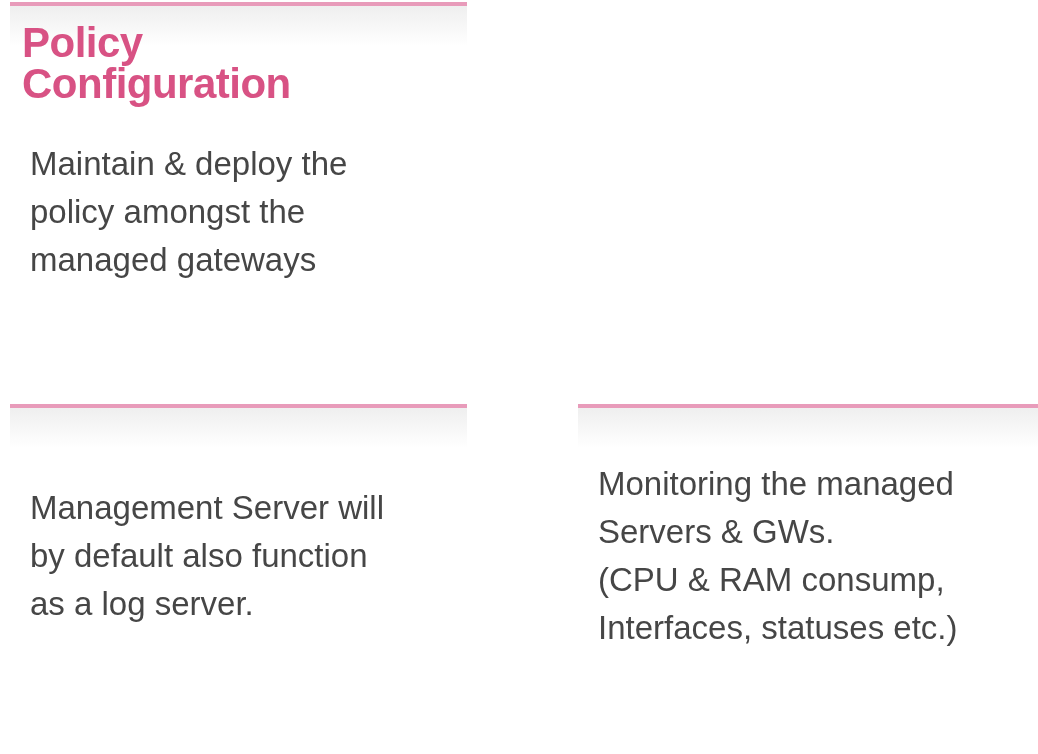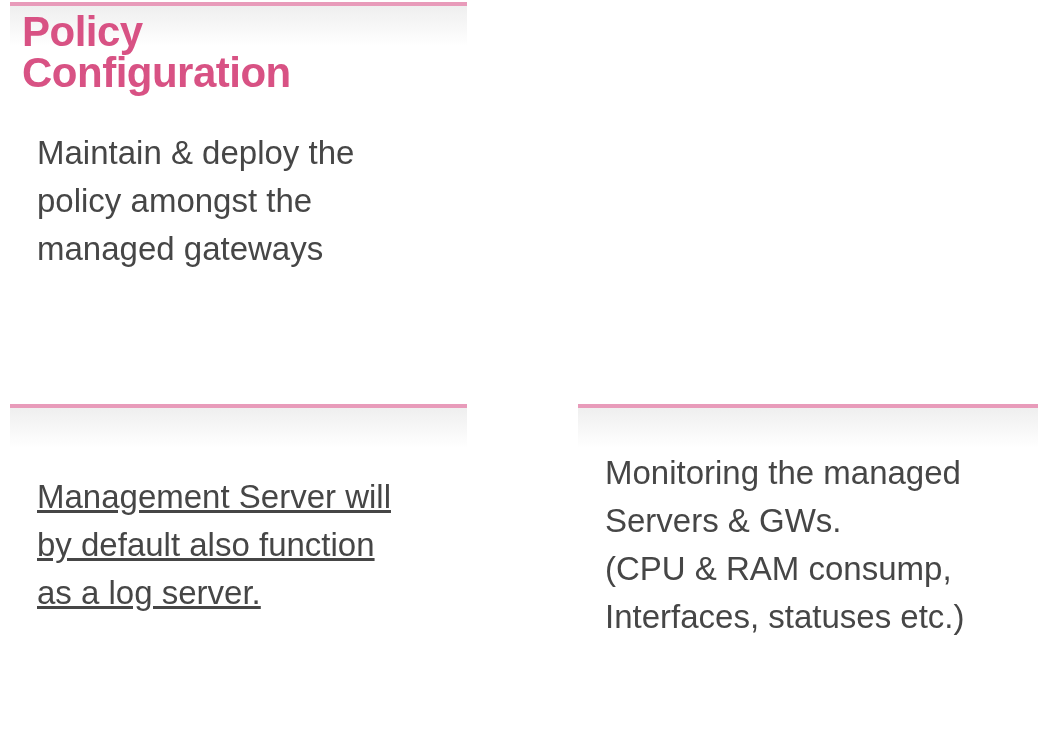--- a/index.html
+++ b/index.html
@@ -52,49 +52,49 @@
     background: linear-gradient(to bottom, #efefef 0%, #f6f6f6 45%, #ffffff 100%);
     pointer-events: none;
   }
 
   .panel-body {
     position: absolute;
     left: 0;
     top: 0;
     width: 100%;
     height: 100%;
-    padding: 9px 0 0 12px;
+    padding: 20px 0 0 12px;
     box-sizing: border-box;
   }
 
   .heading {
     margin: 0;
     color: #d85284;
     font-family: "Liberation Sans", sans-serif;
     font-weight: bold;
     font-size: 42px;
     line-height: 0.98;
     letter-spacing: -0.5px;
     white-space: pre-line;
   }
 
   .desc {
-    margin: 15px;
+    margin: 8px;
     color: #464646;
     font-family: "Liberation Sans", sans-serif;
     font-weight: normal;
     font-size: 33px;
     line-height: 1.45;
     white-space: pre-line;
   }
 
   
   .p1 .desc { margin-top: 36px; }
   .p2 .desc { margin-top: 36px; }
-  .p3 .desc { margin-top: 60px; text-decoration: underline; }
+  .p3 .desc { margin-top: 60px; }
   .p4 .desc { margin-top: 36px; }
 
   .p3 .heading { font-size: 42px; }
 </style>
 </head>
 <body>
 
 <div class="grid">
 
   <section class="panel col-left row-top p1">

